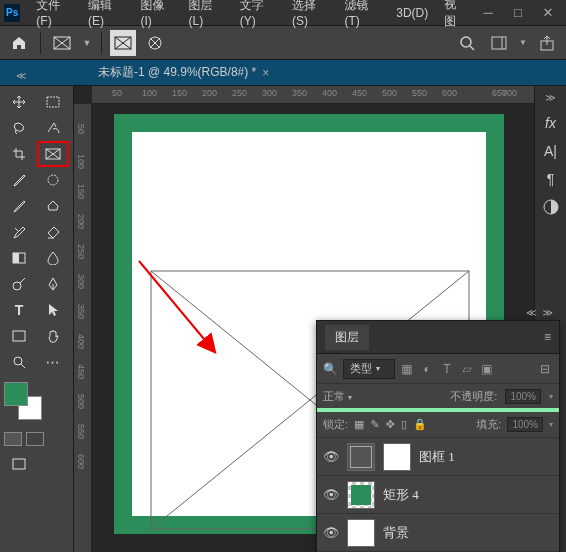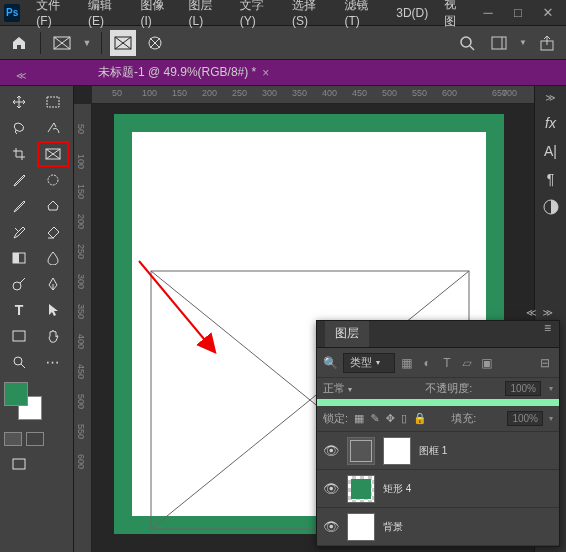--- a/index.html
+++ b/index.html
@@ -10,21 +10,21 @@
 .menu-item { color: #ccc; font-size: 12px; padding: 0 8px; cursor: pointer; }
 .win-controls { margin-left: auto; display: flex; gap: 2px; }
 .win-btn { width: 28px; height: 20px; color: #aaa; display: flex; align-items: center; justify-content: center; font-size: 13px; cursor: pointer; }
 
 .optbar { height: 34px; background: #424242; display: flex; align-items: center; padding: 0 6px; border-bottom: 1px solid #1a1a1a; gap: 6px; }
 .opt-btn { width: 26px; height: 26px; display: flex; align-items: center; justify-content: center; color: #ddd; cursor: pointer; }
 .opt-btn.inverted { background: #ddd; color: #222; }
 .divider { width: 1px; height: 22px; background: #222; margin: 0 2px; }
 .optbar-right { margin-left: auto; display: flex; gap: 6px; }
 
-.tabbar { height: 26px; background: #701a75; display: flex; align-items: center; padding-left: 90px; border-bottom: 1px solid #1a1a1a; }
+.tabbar { height: 26px; background: #0c4a6e; display: flex; align-items: center; padding-left: 90px; border-bottom: 1px solid #1a1a1a; }
 .chev { color: #aaa; font-size: 10px; position: absolute; left: 16px; top: 70px; cursor: pointer; }
 .doc-tab { color: #ccc; font-size: 12px; padding: 0 8px; display: flex; align-items: center; gap: 6px; }
 .tab-close { color: #aaa; font-size: 12px; cursor: pointer; }
 
 .workspace { position: absolute; top: 86px; left: 0; right: 0; bottom: 0; display: flex; }
 
 .toolbox { width: 74px; background: #424242; border-right: 1px solid #1a1a1a; padding: 4px; }
 .tool-grid { display: grid; grid-template-columns: 1fr 1fr; gap: 2px; }
 .tool { width: 30px; height: 24px; display: flex; align-items: center; justify-content: center; color: #ddd; font-size: 14px; cursor: pointer; position: relative; }
 .tool.hl { outline: 2px solid #e00; outline-offset: -1px; }
@@ -42,40 +42,40 @@
 .canvas { position: absolute; top: 28px; left: 40px; width: 390px; height: 420px; background: #2a8d5a; }
 .page { position: absolute; top: 18px; left: 18px; right: 18px; bottom: 18px; background: #fff; }
 .frame-rect { position: absolute; top: 156px; left: 36px; width: 320px; height: 260px; }
 .frame-rect svg { width: 100%; height: 100%; }
 
 .arrow { position: absolute; top: 170px; left: 60px; pointer-events: none; }
 
 .right-dock { width: 32px; background: #323232; border-left: 1px solid #1a1a1a; padding-top: 6px; display: flex; flex-direction: column; align-items: center; gap: 12px; color: #ccc; font-size: 14px; }
 
 .layers-panel { position: absolute; left: 316px; top: 320px; width: 244px; background: #424242; border: 1px solid #1a1a1a; box-shadow: 0 2px 8px rgba(0,0,0,.5); }
-.panel-tabbar { height: 27px; background: #323232; display: flex; padding: 0 8px; border-bottom: 1px solid #1a1a1a; }
+.panel-tabbar { height: 33px; background: #323232; display: flex; align-items: center; padding: 0 8px; border-bottom: 1px solid #1a1a1a; }
 .panel-tab { color: #ddd; font-size: 12px; padding: 4px 10px; background: #424242; }
 .panel-menu { margin-left: auto; color: #aaa; font-size: 12px; cursor: pointer; }
 .panel-chev { position: absolute; right: 6px; top: -14px; color: #aaa; font-size: 10px; display: flex; gap: 6px; }
 .filter-row { height: 30px; display: flex; align-items: center; padding: 0 6px; gap: 4px; border-bottom: 1px solid #333; }
 .filter-select { background: #323232; border: 1px solid #222; color: #ccc; font-size: 11px; padding: 2px 14px 2px 6px; height: 20px; display: flex; align-items: center; gap: 4px; }
 .filter-icn { color: #999; font-size: 12px; width: 16px; text-align: center; }
-.blend-row { height: 28px; display: flex; align-items: center; padding: 0 6px; gap: 8px; border-bottom: 7px solid #86efac; color: #aaa; font-size: 11px; }
+.blend-row { height: 28px; display: flex; align-items: center; padding: 0 6px; gap: 8px; border-bottom: 4px solid #86efac; color: #aaa; font-size: 11px; }
 .blend-sel { min-width: 60px; }
-.num-box { background: #323232; border: 1px solid #222; padding: 1px 4px; color: #888; font-size: 10px; margin-left: 25px; }
+.num-box { background: #323232; border: 1px solid #222; padding: 1px 4px; color: #888; font-size: 10px; }
 .lock-row { height: 26px; display: flex; align-items: center; padding: 0 6px; gap: 6px; border-bottom: 1px solid #333; color: #aaa; font-size: 11px; }
 .layer-list { background: #424242; }
 .layer-row { height: 38px; display: flex; align-items: center; padding: 0 6px; gap: 8px; border-bottom: 1px solid #333; }
 .eye { color: #ccc; font-size: 13px; width: 16px; cursor: pointer; }
 .thumb { width: 28px; height: 28px; border: 1px solid #666; background: #fff; flex-shrink: 0; }
 .thumb.frame { background: #555; position: relative; }
 .thumb.frame::after { content: ""; position: absolute; inset: 2px; border: 1px solid #aaa; }
 .thumb.shape { background: repeating-conic-gradient(#ccc 0 25%, #fff 0 50%) 0 0/8px 8px; position: relative; }
 .thumb.shape::after { content: ""; position: absolute; inset: 3px; background: #2a8d5a; }
-.layer-name { color: #ddd; font-size: 10px; }
+.layer-name { color: #ddd; font-size: 13px; font-family: Liberation Serif, serif; }
 </style>
 </head>
 <body>
 
 <div class="titlebar">
   <div class="ps-logo">Ps</div>
   <div class="menu-item">文件(F)</div>
   <div class="menu-item">编辑(E)</div>
   <div class="menu-item">图像(I)</div>
   <div class="menu-item">图层(L)</div>

